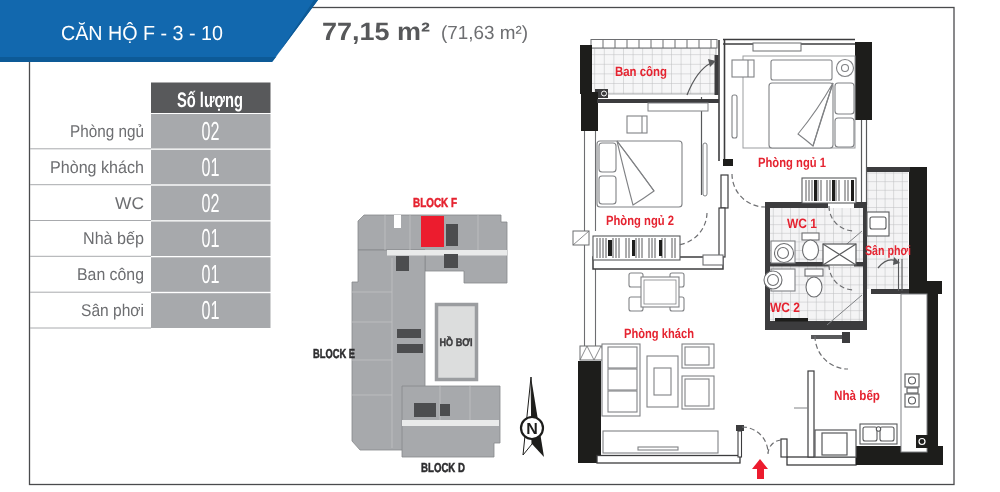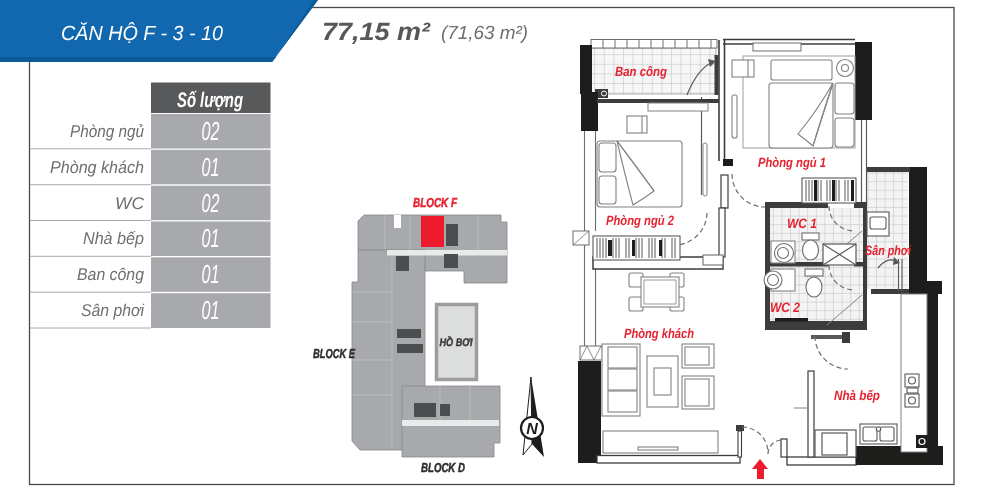--- a/index.html
+++ b/index.html
@@ -1,16 +1,16 @@
 <!DOCTYPE html>
 <html><head>
 <meta charset="utf-8">
 <style>
 html,body{margin:0;padding:0;background:#fff;}
-.page{position:relative;width:1000px;height:492px;background:#fff;overflow:hidden;font-family:"Liberation Sans",sans-serif;font-style:italic;}
+.page{position:relative;width:1000px;height:492px;background:#fff;overflow:hidden;font-family:"Liberation Sans",sans-serif;}
 svg text{font-family:"Liberation Sans",sans-serif;-webkit-font-smoothing:antialiased;text-rendering:geometricPrecision;}
 </style>
 </head>
 <body>
 <div class="page">
 <svg width="1000" height="492" viewBox="0 0 1000 492">
 
 <rect x="29.5" y="7.5" width="924.5" height="477" fill="none" stroke="#4a4b4d" stroke-width="1.3"></rect>
 
 <g>

